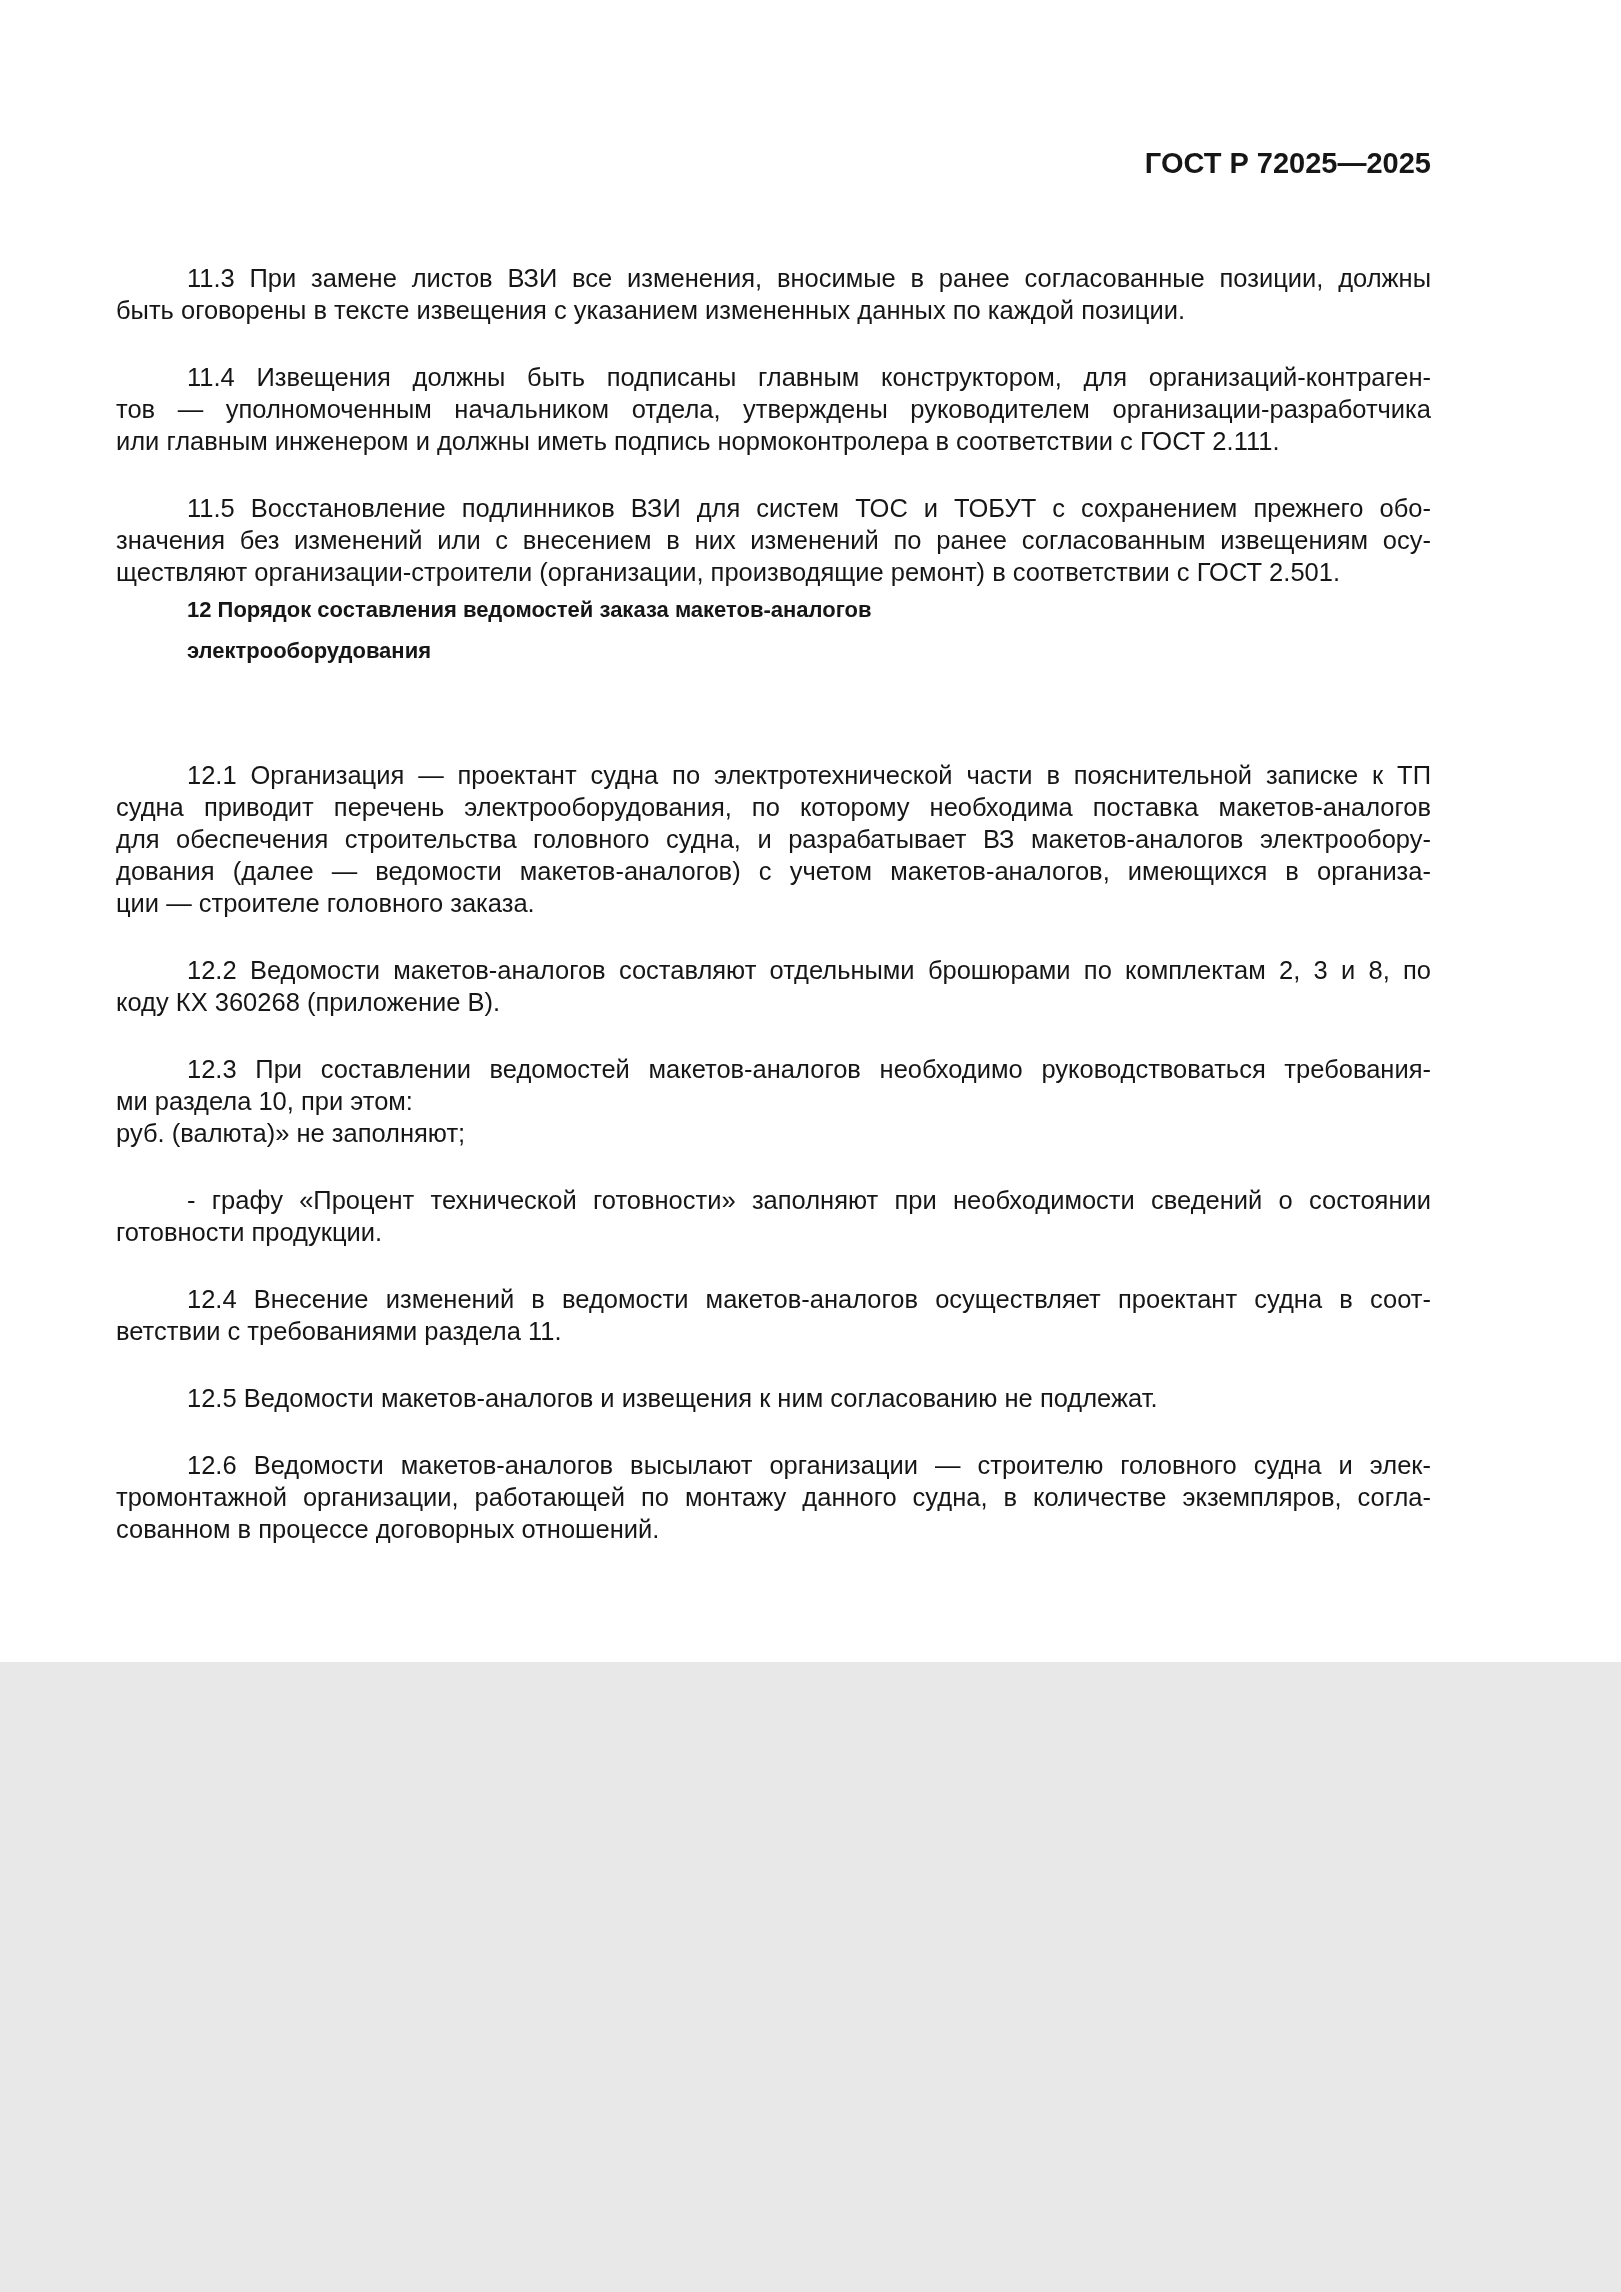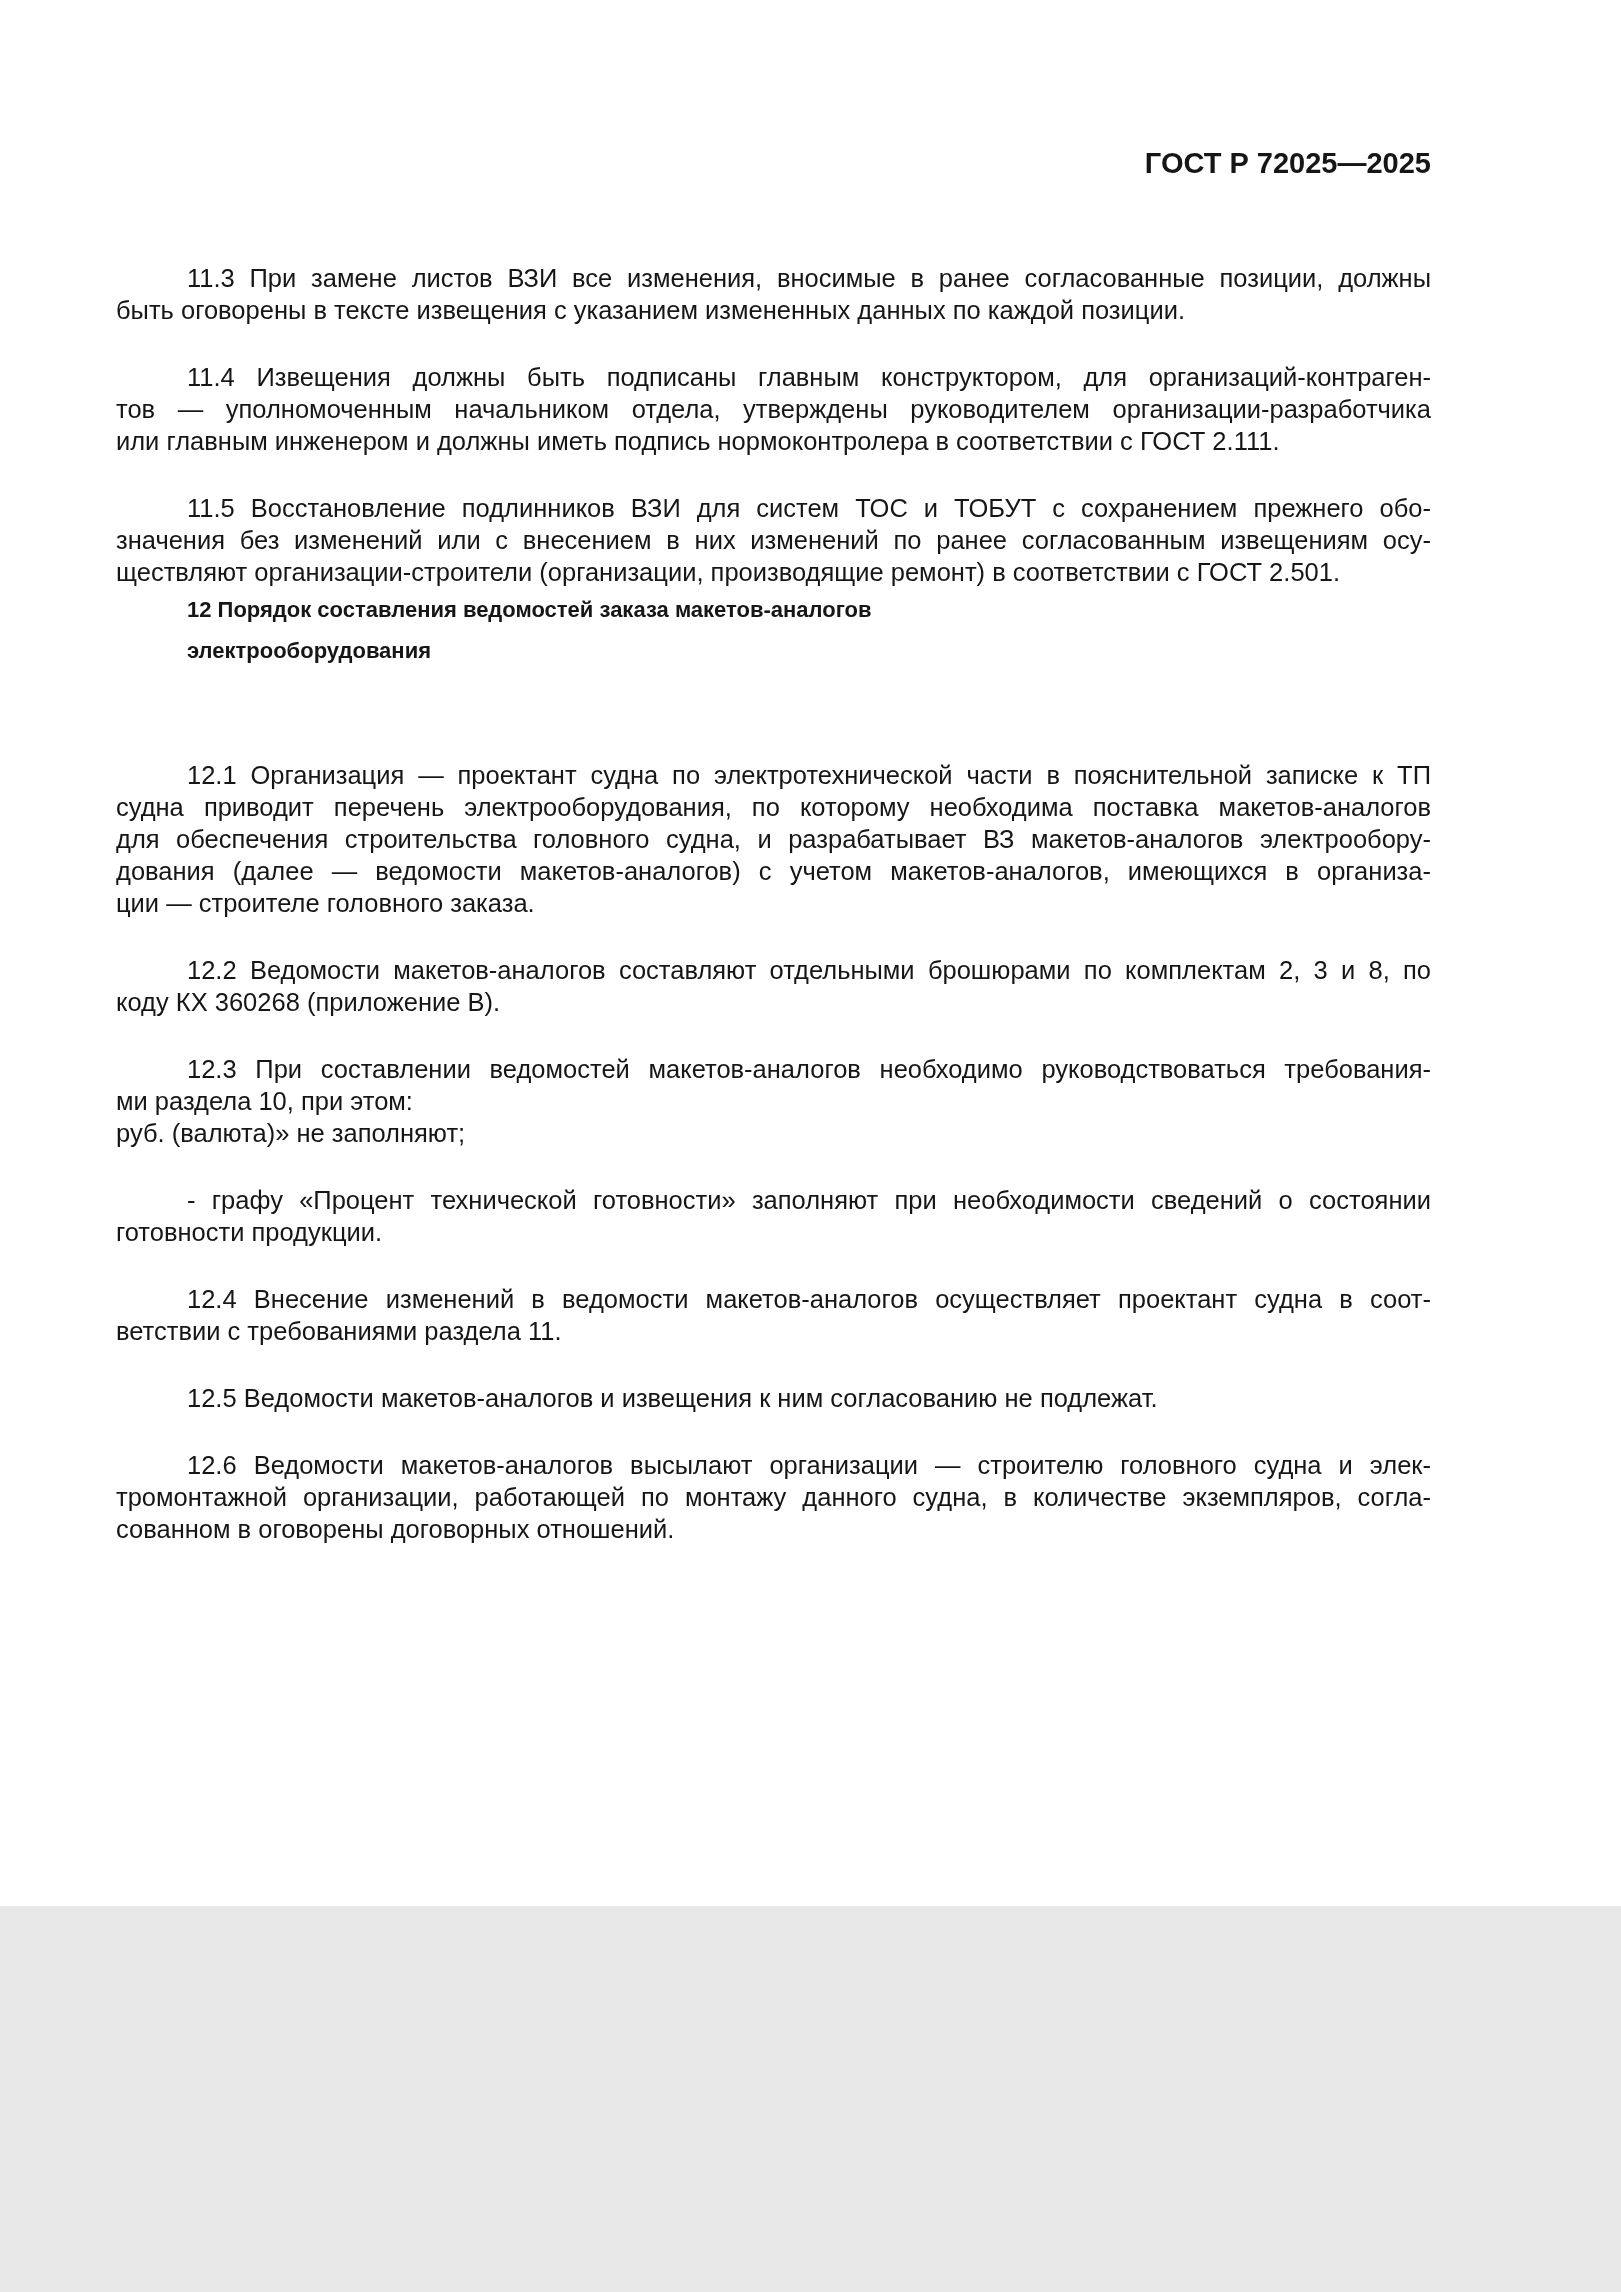--- a/index.html
+++ b/index.html
@@ -3,21 +3,21 @@
 <meta charset="utf-8">
 <style>
   html, body {
     margin: 0;
     padding: 0;
     background: #e8e8e8;
   }
   #page {
     position: relative;
     width: 1621px;
-    height: 1906px;
+    height: 1662px;
     background: #ffffff;
     font-family: "Liberation Sans", "DejaVu Sans", sans-serif;
     color: #161616;
     overflow: hidden;
   }
   
   .designation {
     position: absolute;
     top: 147px;
     right: 190px;
@@ -127,20 +127,20 @@
       <div class="para">
         <div class="line first">12.4 Внесение изменений в ведомости макетов-аналогов осуществляет проектант судна в соот-</div>
         <div class="line end">ветствии с требованиями раздела 11.</div>
       </div>
       <div class="para">
         <div class="line first end">12.5 Ведомости макетов-аналогов и извещения к ним согласованию не подлежат.</div>
       </div>
       <div class="para">
         <div class="line first">12.6 Ведомости макетов-аналогов высылают организации — строителю головного судна и элек-</div>
         <div class="line">тромонтажной организации, работающей по монтажу данного судна, в количестве экземпляров, согла-</div>
-        <div class="line end">сованном в оговорены договорных отношений.</div>
+        <div class="line end">сованном в процессе договорных отношений.</div>
       </div>
     </div>
 
   <div class="page-number">17</div>
 
 </div>
 
 
 </body></html>

